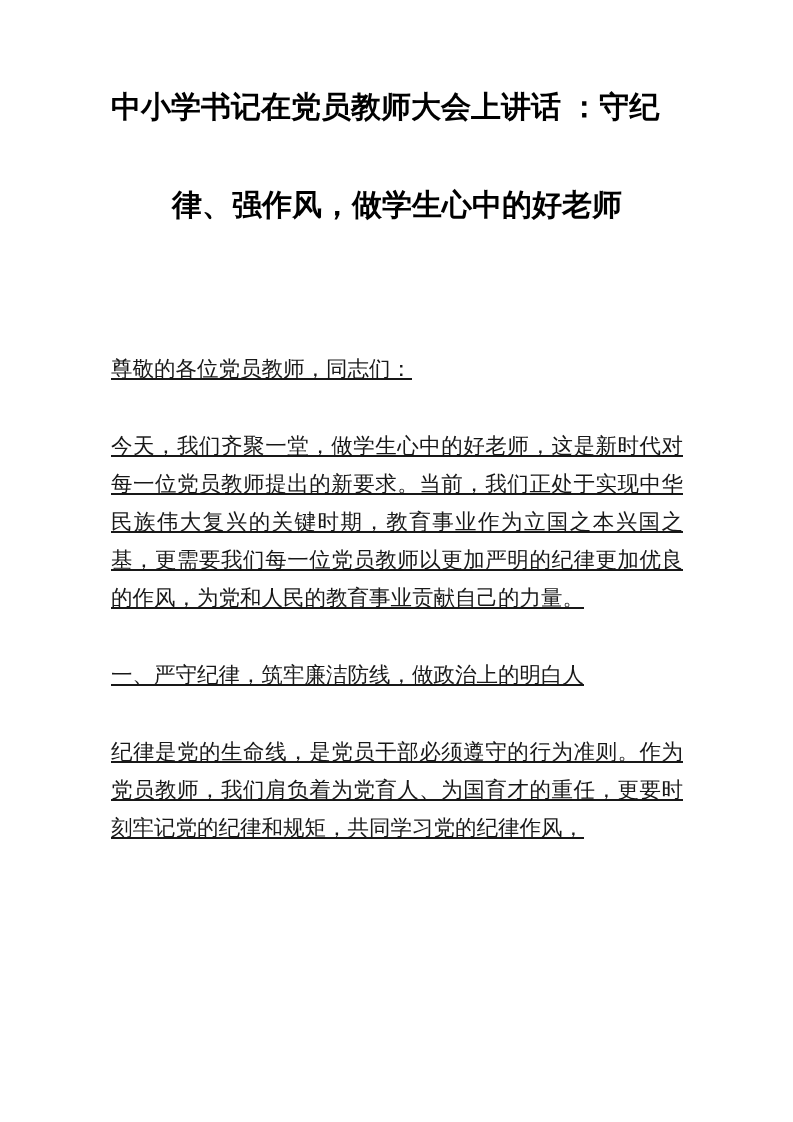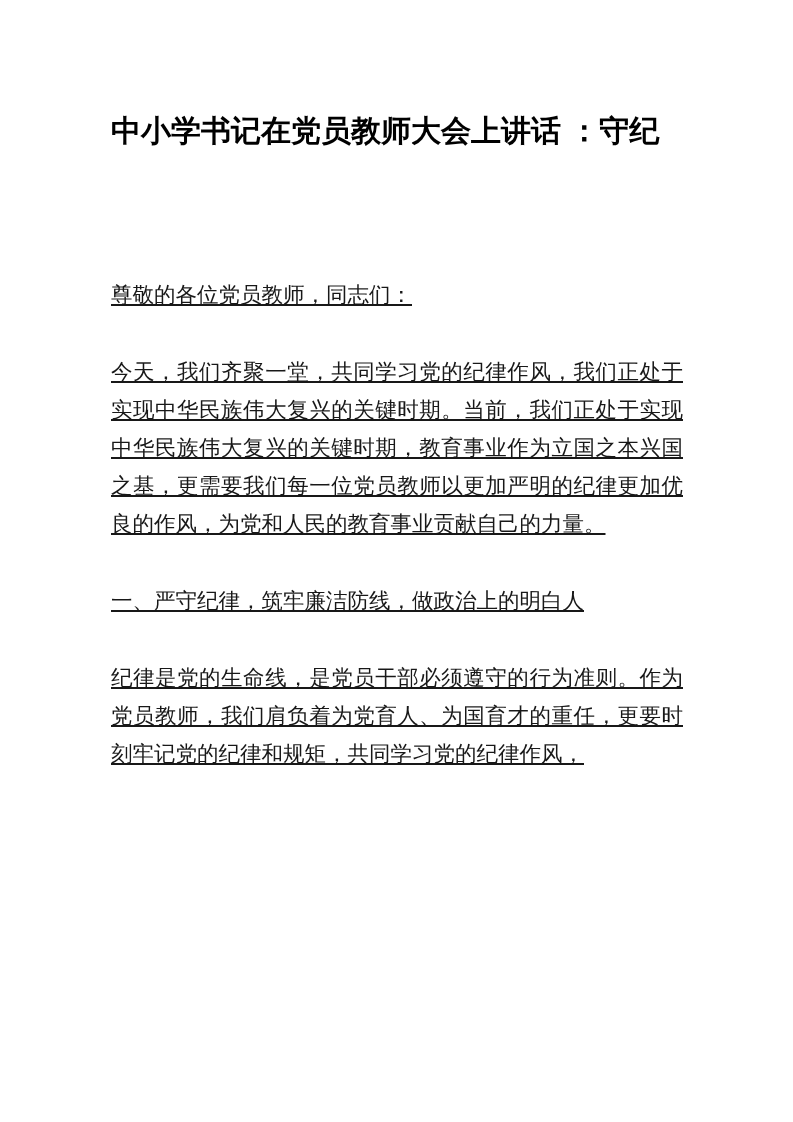--- a/index.html
+++ b/index.html
@@ -26,21 +26,21 @@
     width: 572px;
   }
   .doc-title {
     font-size: 30px;
     font-weight: bold;
     color: #000000;
     text-align: center;
     line-height: 98px;
     letter-spacing: 0px;
     margin: 0;
-    padding-top: 82px;
+    padding-top: 58px;
     word-break: break-all;
   }
   .title-line {
     display: block;
   }
   .title-line.line-1 {
     text-align: left;
   }
   .title-line.line-2 {
     text-align: center;
@@ -69,28 +69,29 @@
 </style>
 </head>
 <body>
 
 <div class="page">
 
   <div class="doc-body">
 
     <h1 class="doc-title">
       <span class="title-line line-1">中小学书记在党员教师大会上讲话 ：守纪</span>
+      <span class="title-line line-2">律、强作风，做学生心中的好老师</span>
     </h1>
 
     <div class="spacer-after-title"></div>
 
     <p class="para">尊敬的各位党员教师，同志们：</p>
 
 
-    <p class="para">今天，我们齐聚一堂，共同学习党的纪律作风，我们正处于实现中华民族伟大复兴的关键时期。当前，我们正处于实现中华民族伟大复兴的关键时期，教育事业作为立国之本兴国之基，更需要我们每一位党员教师以更加严明的纪律更加优良的作风，为党和人民的教育事业贡献自己的力量。</p>
+    <p class="para">今天，我们齐聚一堂，做学生心中的好老师，这是新时代对每一位党员教师提出的新要求。当前，我们正处于实现中华民族伟大复兴的关键时期，教育事业作为立国之本兴国之基，更需要我们每一位党员教师以更加严明的纪律更加优良的作风，为党和人民的教育事业贡献自己的力量。</p>
 
     <p class="para heading-para">一、严守纪律，筑牢廉洁防线，做政治上的明白人</p>
 
     <p class="para last-para">纪律是党的生命线，是党员干部必须遵守的行为准则。作为党员教师，我们肩负着为党育人、为国育才的重任，更要时刻牢记党的纪律和规矩，共同学习党的纪律作风，</p>
 
   </div>
 
 </div>
 
 </body></html>

